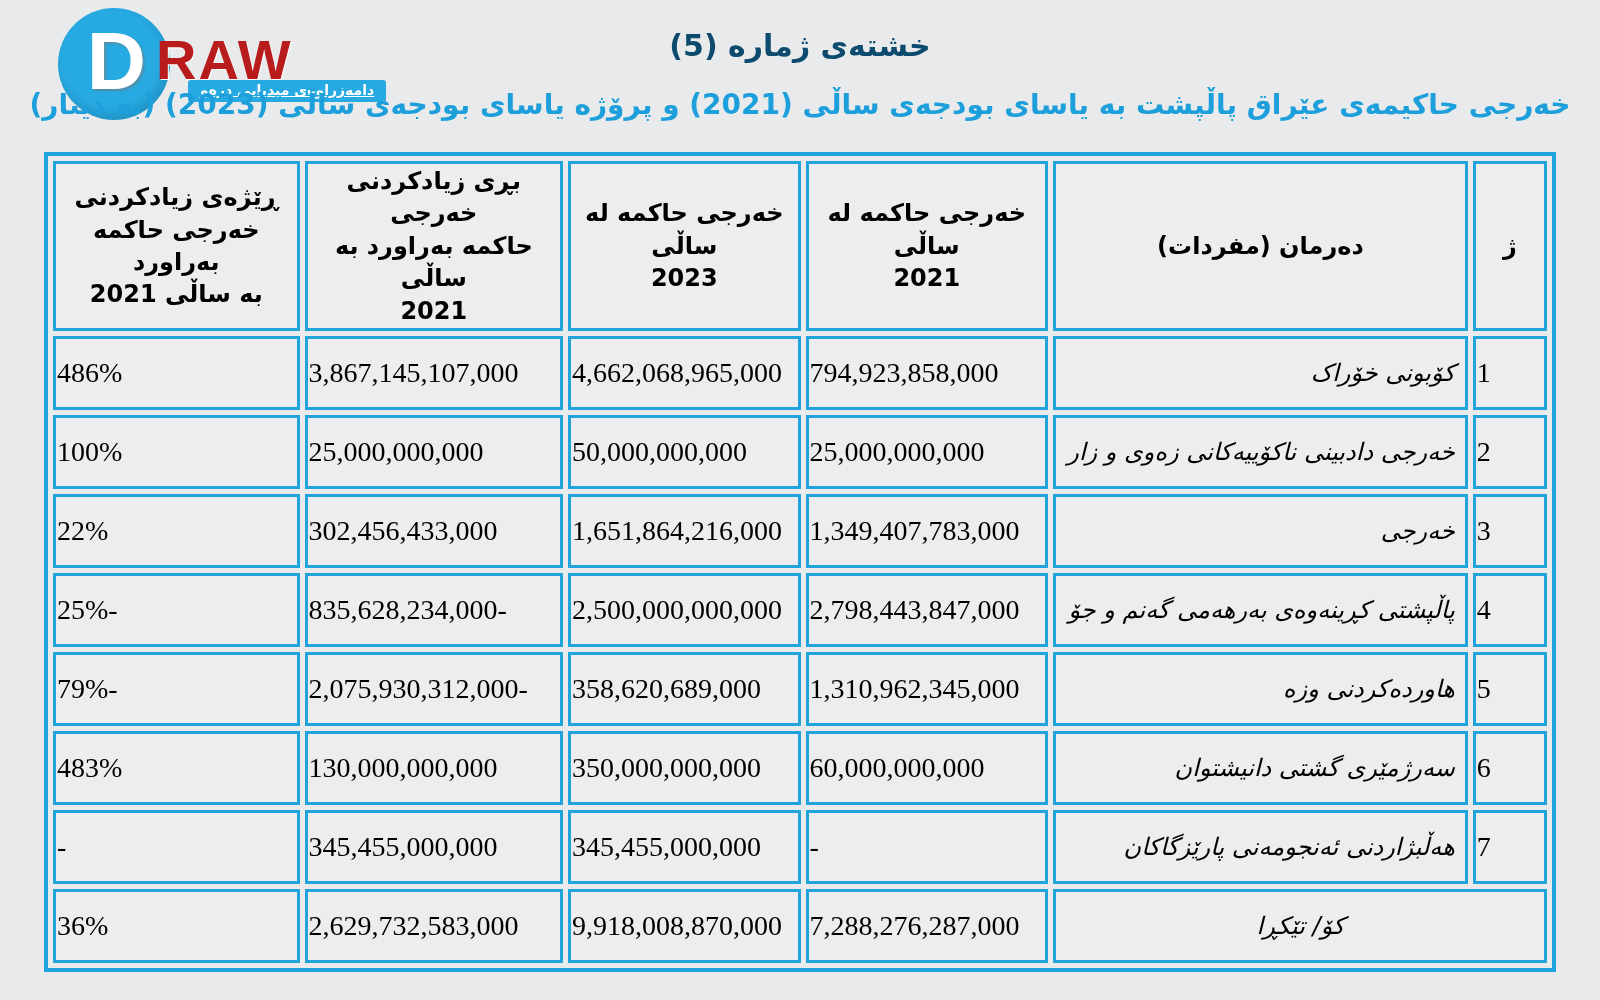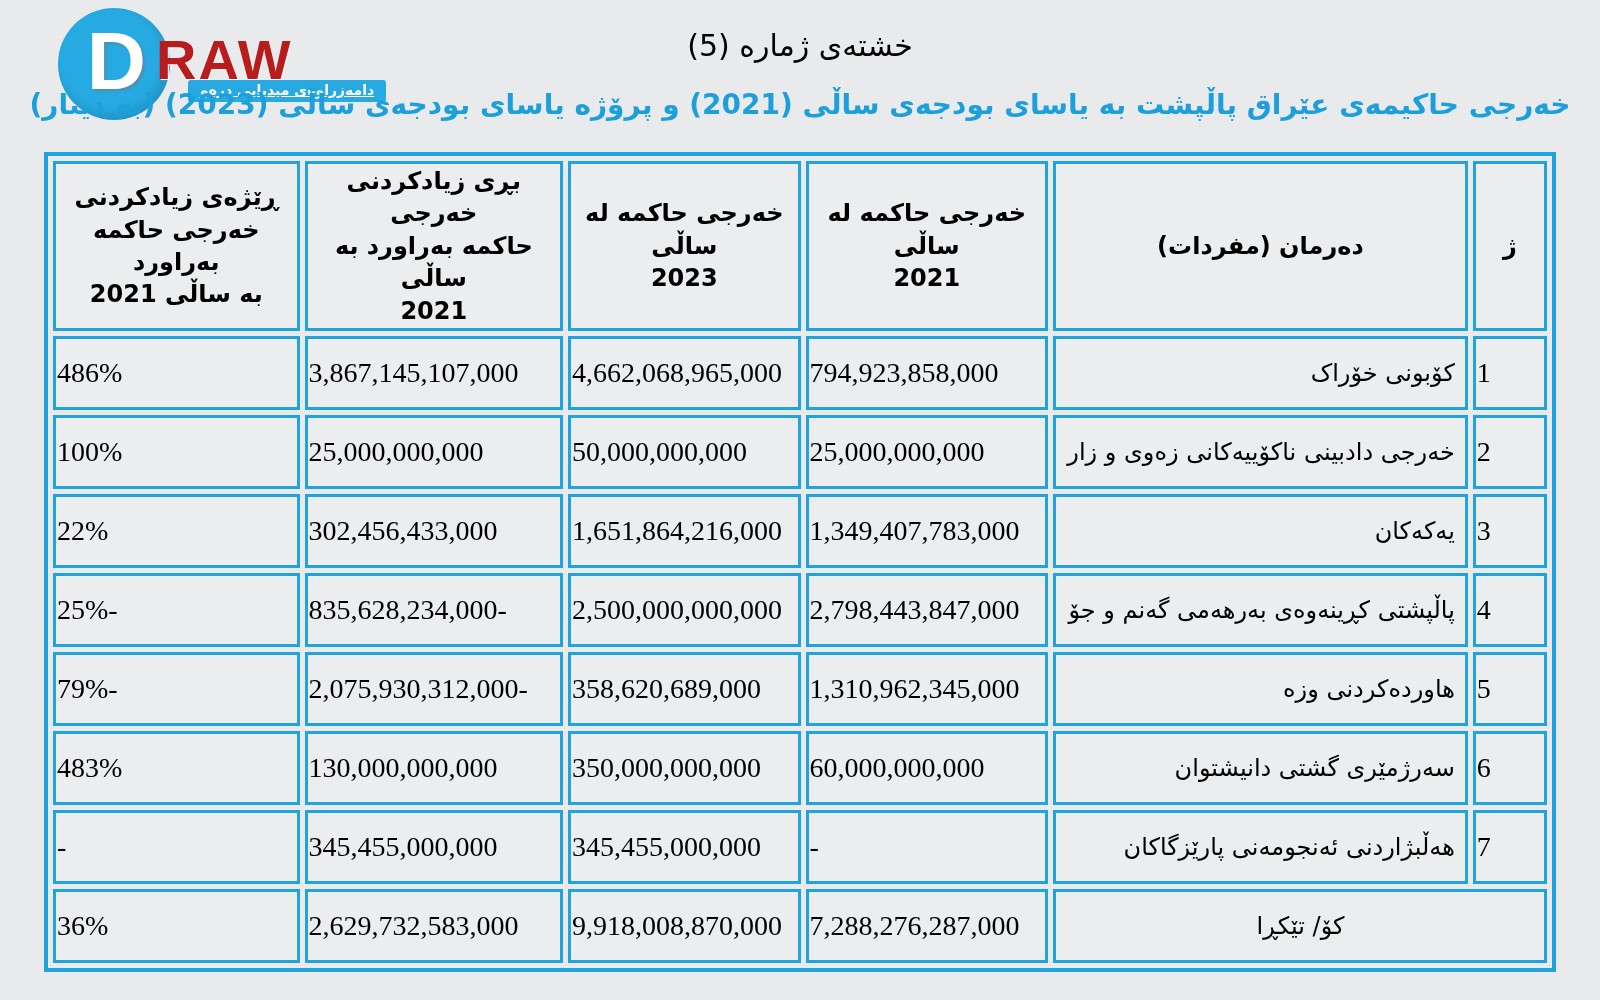--- a/index.html
+++ b/index.html
@@ -75,22 +75,22 @@
   }
 
   
   .title {
     position: absolute;
     top: 28px;
     left: 0;
     width: 100%;
     text-align: center;
     direction: rtl;
-    color: #000000;
-    font-weight: normal;
+    color: #0c4a6e;
+    font-weight: bold;
     font-size: 30px;
   }
   .subtitle {
     position: absolute;
     top: 88px;
     left: 0;
     width: 100%;
     text-align: center;
     direction: rtl;
     color: #1d9fdb;
@@ -137,20 +137,21 @@
   }
   td.num {
     font-family: "Liberation Serif", "DejaVu Serif", serif;
     font-size: 28px;
     text-align: left;
   }
   td.unit-cell {
     font-size: 24px;
     text-align: right;
     padding-right: 10px;
+    font-style: italic;
   }
   td.total-label {
     text-align: center;
     padding-right: 0;
     margin-top: 28px;
   }
   td.neg { color: #e8211a; }
 </style>
 </head>
 <body>
@@ -206,21 +207,21 @@
           <tr>
             <td class="num">2</td>
             <td class="unit-cell">خەرجی دادبینی ناکۆییەکانی زەوی و زار</td>
             <td class="num">25,000,000,000</td>
             <td class="num">50,000,000,000</td>
             <td class="num">25,000,000,000</td>
             <td class="num">100%</td>
           </tr>
           <tr>
             <td class="num">3</td>
-            <td class="unit-cell">یەکەکان</td>
+            <td class="unit-cell">خەرجی</td>
             <td class="num">1,349,407,783,000</td>
             <td class="num">1,651,864,216,000</td>
             <td class="num">302,456,433,000</td>
             <td class="num">22%</td>
           </tr>
           <tr>
             <td class="num">4</td>
             <td class="unit-cell">پاڵپشتی کڕینەوەی بەرهەمی گەنم و جۆ</td>
             <td class="num">2,798,443,847,000</td>
             <td class="num">2,500,000,000,000</td>

